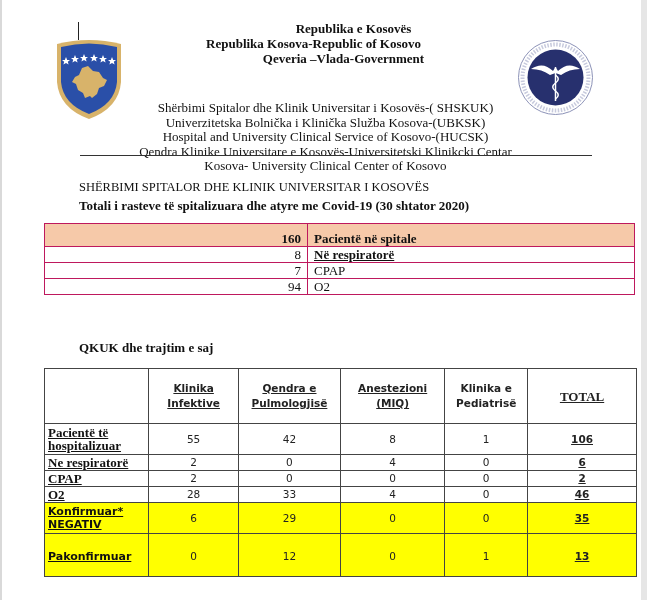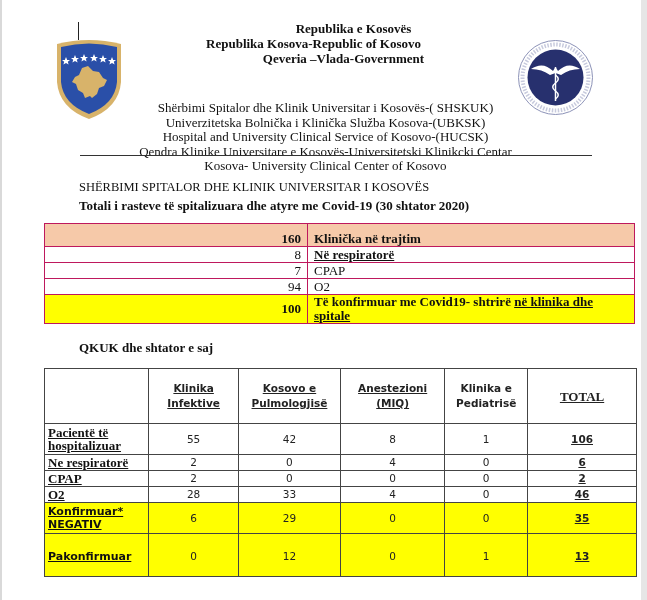--- a/index.html
+++ b/index.html
@@ -97,49 +97,45 @@
 
 <div style="position:absolute; left:80px; top:155px; width:512px; height:1px; background:#333;"></div>
 
 <div class="doc-title">SHËRBIMI SPITALOR DHE KLINIK UNIVERSITAR I KOSOVËS</div>
 <div class="doc-sub">Totali i rasteve të spitalizuara dhe atyre me Covid-19 (30 shtator 2020)</div>
 
 <table class="sum-table">
   <tbody>
       <tr class="peach b">
     <td class="num b">160</td>
-    <td class="b"><span>Klinička në trajtim</span></td>
+    <td class="b"><span>Pacientë në spitale</span></td>
   </tr>
   <tr>
     <td class="num">8</td>
     <td class="b u">Në respiratorë</td>
   </tr>
   <tr>
     <td class="num">7</td>
     <td>CPAP</td>
   </tr>
   <tr>
     <td class="num">94</td>
     <td>O2</td>
   </tr>
-  <tr class="yellow">
-    <td class="num b">100</td>
-    <td class="b"><span>Të konfirmuar me Covid19- shtrirë </span><span class="u">në klinika dhe spitale</span></td>
-  </tr>
 </tbody>
   </table>
 
-<div class="sec2-title">QKUK dhe shtator e saj</div>
+<div class="sec2-title">QKUK dhe trajtim e saj</div>
 
 <table class="cl-table">
   <tbody>
       <tr>
     <th></th>
     <th class="col1 u">Klinika Infektive</th>
-    <th class="col2 u">Kosovo e Pulmologjisë</th>
+    <th class="col2 u">Qendra e Pulmologjisë</th>
     <th class="col3 u">Anestezioni (MIQ)</th>
     <th class="col4">Klinika e Pediatrisë</th>
     <th class="col5 total u">TOTAL</th>
   </tr>
   <tr class="tall">
     <td class="rowlabel u">Pacientë të hospitalizuar</td>
     <td>55</td>
     <td>42</td>
     <td>8</td>
     <td>1</td>

